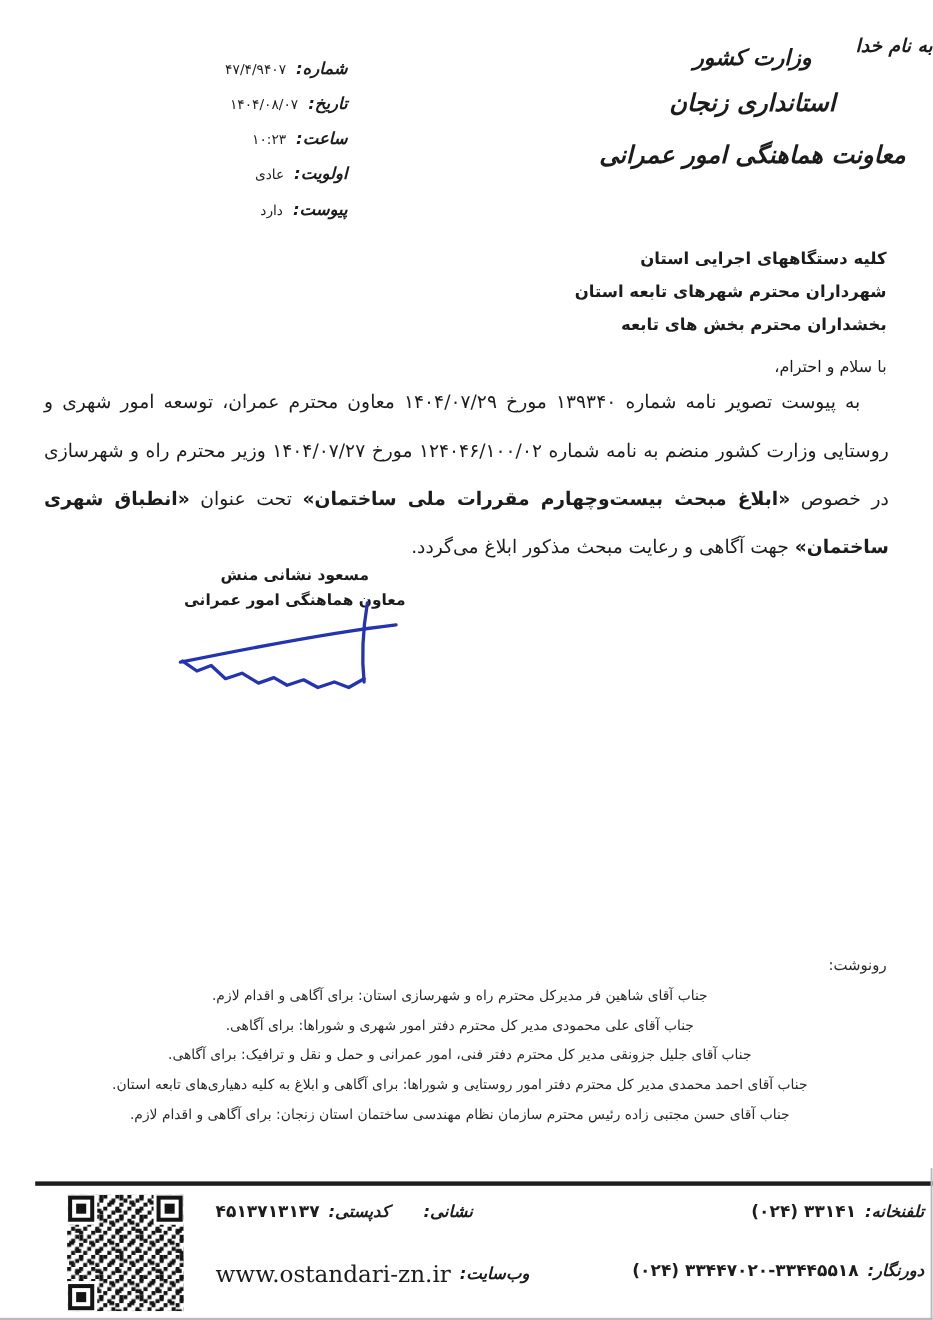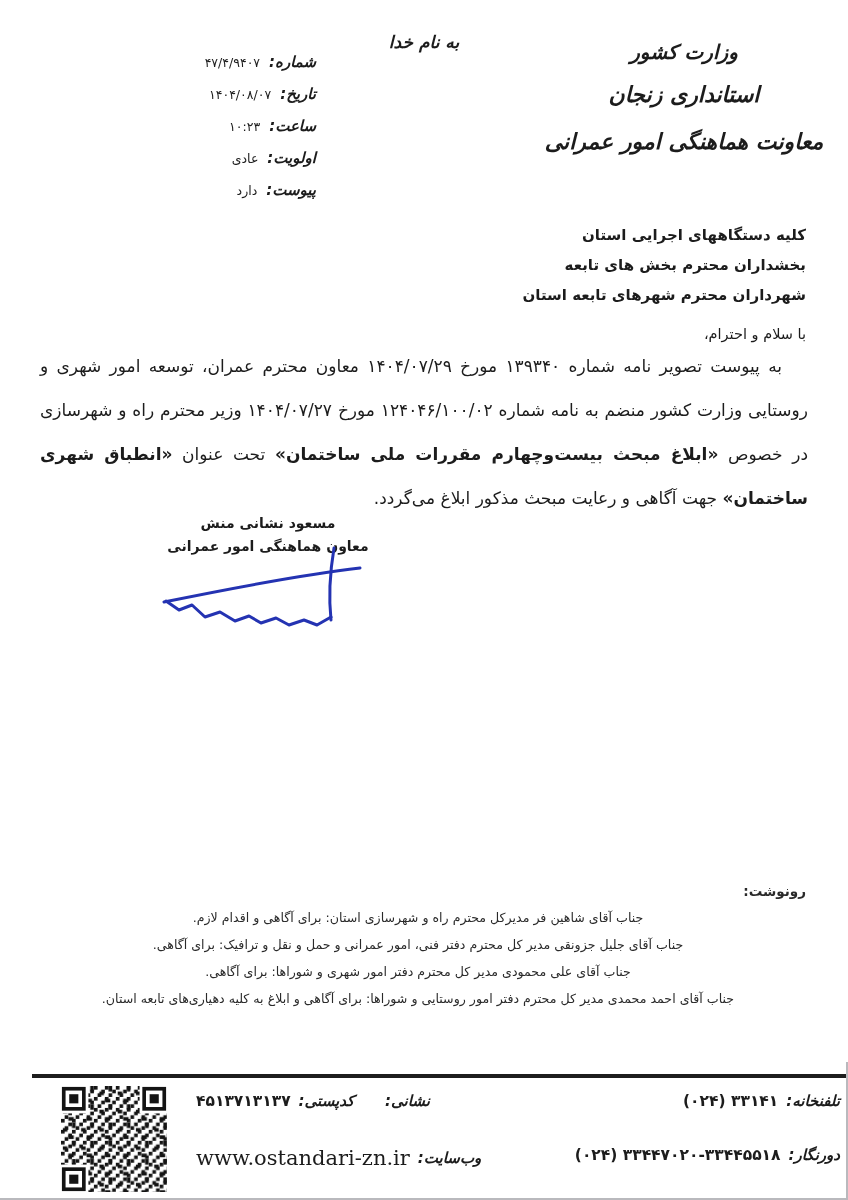--- a/index.html
+++ b/index.html
@@ -1,21 +1,21 @@
 <!DOCTYPE html>
 <html lang="fa"><head>
 <meta charset="utf-8">
 <style>
   html,body{margin:0;padding:0;background:#ffffff;}
   .page{
     position:relative;width:848px;height:1200px;background:#ffffff;
     font-family:"DejaVu Sans",sans-serif;color:#1c1c1c;overflow:hidden;margin:0 auto;
   }
   
-  .besmellah{position:absolute;top:32px;left:0;width:100%;text-align:center;
+  .besmellah{position:absolute;top:32px;left:0;width:100%;
     font-size:17px;font-weight:bold;font-style:italic;direction:rtl;}
   
   .letterhead{position:absolute;top:40px;right:4px;width:320px;text-align:center;
     direction:rtl;font-weight:bold;font-style:italic;}
   .lh1{font-size:20px;margin:0 0 18px 0;}
   .lh2{font-size:22px;margin:0 0 22px 0;}
   .lh3{font-size:22px;margin:0;}
   
   .meta{position:absolute;top:46px;right:532px;direction:rtl;}
   .meta-row{display:flex;align-items:center;justify-content:flex-start;gap:9px;height:32px;}
@@ -28,21 +28,21 @@
   
   .body-text{position:absolute;top:344px;right:40px;left:40px;margin:0;
     direction:rtl;text-align:justify;font-size:17px;line-height:44px;text-indent:26px;}
   .body-text b{font-weight:bold;}
   
   .sig-block{position:absolute;top:512px;left:148px;width:240px;text-align:center;
     direction:rtl;font-weight:bold;font-size:14px;line-height:23px;}
   .sig-svg{position:absolute;top:544px;left:148px;width:220px;height:88px;}
   
   .cc{position:absolute;top:870px;right:42px;left:42px;direction:rtl;color:#2a2a2a;}
-  .cc-label{font-weight:bold;font-size:13.5px;margin-bottom:5px;margin-top:13px;}
+  .cc-label{font-weight:normal;font-size:13.5px;margin-bottom:5px;}
   .cc-item{font-size:12.6px;line-height:27px;padding-right:12px;text-align:center;}
   
   .footer-rule{position:absolute;top:1074px;left:32px;right:0;height:4px;background:#1d1d1d;}
   .qr{position:absolute;left:58px;top:1086px;width:112px;height:106px;}
   .f-cell{position:absolute;display:flex;direction:rtl;align-items:center;gap:8px;white-space:nowrap;}
   .f-label{font-style:italic;font-weight:bold;font-size:15px;}
   .f-num{font-weight:bold;font-size:15.5px;}
   .f-address-val{font-style:italic;font-weight:bold;font-size:15px;}
   .f-url{font-family:"DejaVu Serif",serif;font-size:21px;}
   .f-phone{top:1092px;right:8px;}
@@ -85,22 +85,22 @@
       <span class="meta-value">عادی</span>
     </div>
     <div class="meta-row">
       <span class="meta-label">پیوست:</span>
       <span class="meta-value">دارد</span>
     </div>
   </div>
 
   <div class="recipients">
     <div>کلیه دستگاههای اجرایی استان</div>
+    <div>شهرداران محترم شهرهای تابعه استان</div>
     <div>بخشداران محترم بخش های تابعه</div>
-    <div>شهرداران محترم شهرهای تابعه استان</div>
   </div>
 
   <div class="salutation">با سلام و احترام،</div>
 
   <p class="body-text"><span>به پیوست تصویر نامه شماره ۱۳۹۳۴۰ مورخ ۱۴۰۴/۰۷/۲۹ معاون محترم عمران، توسعه امور شهری و روستایی وزارت کشور منضم به نامه شماره ۱۲۴۰۴۶/۱۰۰/۰۲ مورخ ۱۴۰۴/۰۷/۲۷ وزیر محترم راه و شهرسازی در خصوص </span><b>«ابلاغ مبحث بیست‌وچهارم مقررات ملی ساختمان»</b><span> تحت عنوان </span><b>«انطباق شهری ساختمان»</b><span> جهت آگاهی و رعایت مبحث مذکور ابلاغ می‌گردد.</span></p>
 
   <div class="sig-block">
     <div>مسعود نشانی منش</div>
     <div>معاون هماهنگی امور عمرانی</div>
   </div>
@@ -108,23 +108,24 @@
     <g fill="none" stroke-width="3" stroke-linecap="round" stroke-linejoin="round" stroke="#2433b2">
       <path d="M 186 4 C 183 22 180 48 183 76"></path>
       <path d="M 16 58 C 75 46 150 31 212 24"></path>
       <path d="M 18 57 L 31 66 L 44 61 L 57 73 L 72 68 L 87 77 L 101 72 L 113 79 L 128 74 L 141 81 L 156 76 L 169 81 L 183 73"></path>
     </g>
   </svg>
 
   <div class="cc">
     <div class="cc-label">رونوشت:</div>
     <div class="cc-item">جناب آقای شاهین فر مدیرکل محترم راه و شهرسازی استان: برای آگاهی و اقدام لازم.</div>
+    <div class="cc-item">جناب آقای علی محمودی مدیر کل محترم دفتر امور شهری و شوراها: برای آگاهی.</div>
     <div class="cc-item">جناب آقای جلیل جزونقی مدیر کل محترم دفتر فنی، امور عمرانی و حمل و نقل و ترافیک: برای آگاهی.</div>
-    <div class="cc-item">جناب آقای علی محمودی مدیر کل محترم دفتر امور شهری و شوراها: برای آگاهی.</div>
     <div class="cc-item">جناب آقای احمد محمدی مدیر کل محترم دفتر امور روستایی و شوراها: برای آگاهی و ابلاغ به کلیه دهیاری‌های تابعه استان.</div>
+    <div class="cc-item">جناب آقای حسن مجتبی زاده رئیس محترم سازمان نظام مهندسی ساختمان استان زنجان: برای آگاهی و اقدام لازم.</div>
   </div>
 
   <div class="footer-rule"></div>
 
   <svg class="qr" viewBox="0 0 116 116">
     <defs>
       <pattern id="qp1" width="12" height="12" patternUnits="userSpaceOnUse">
         <rect width="4" height="4" fill="#141414"></rect>
         <rect x="8" y="4" width="4" height="4" fill="#141414"></rect>
         <rect x="4" y="8" width="4" height="4" fill="#141414"></rect>

